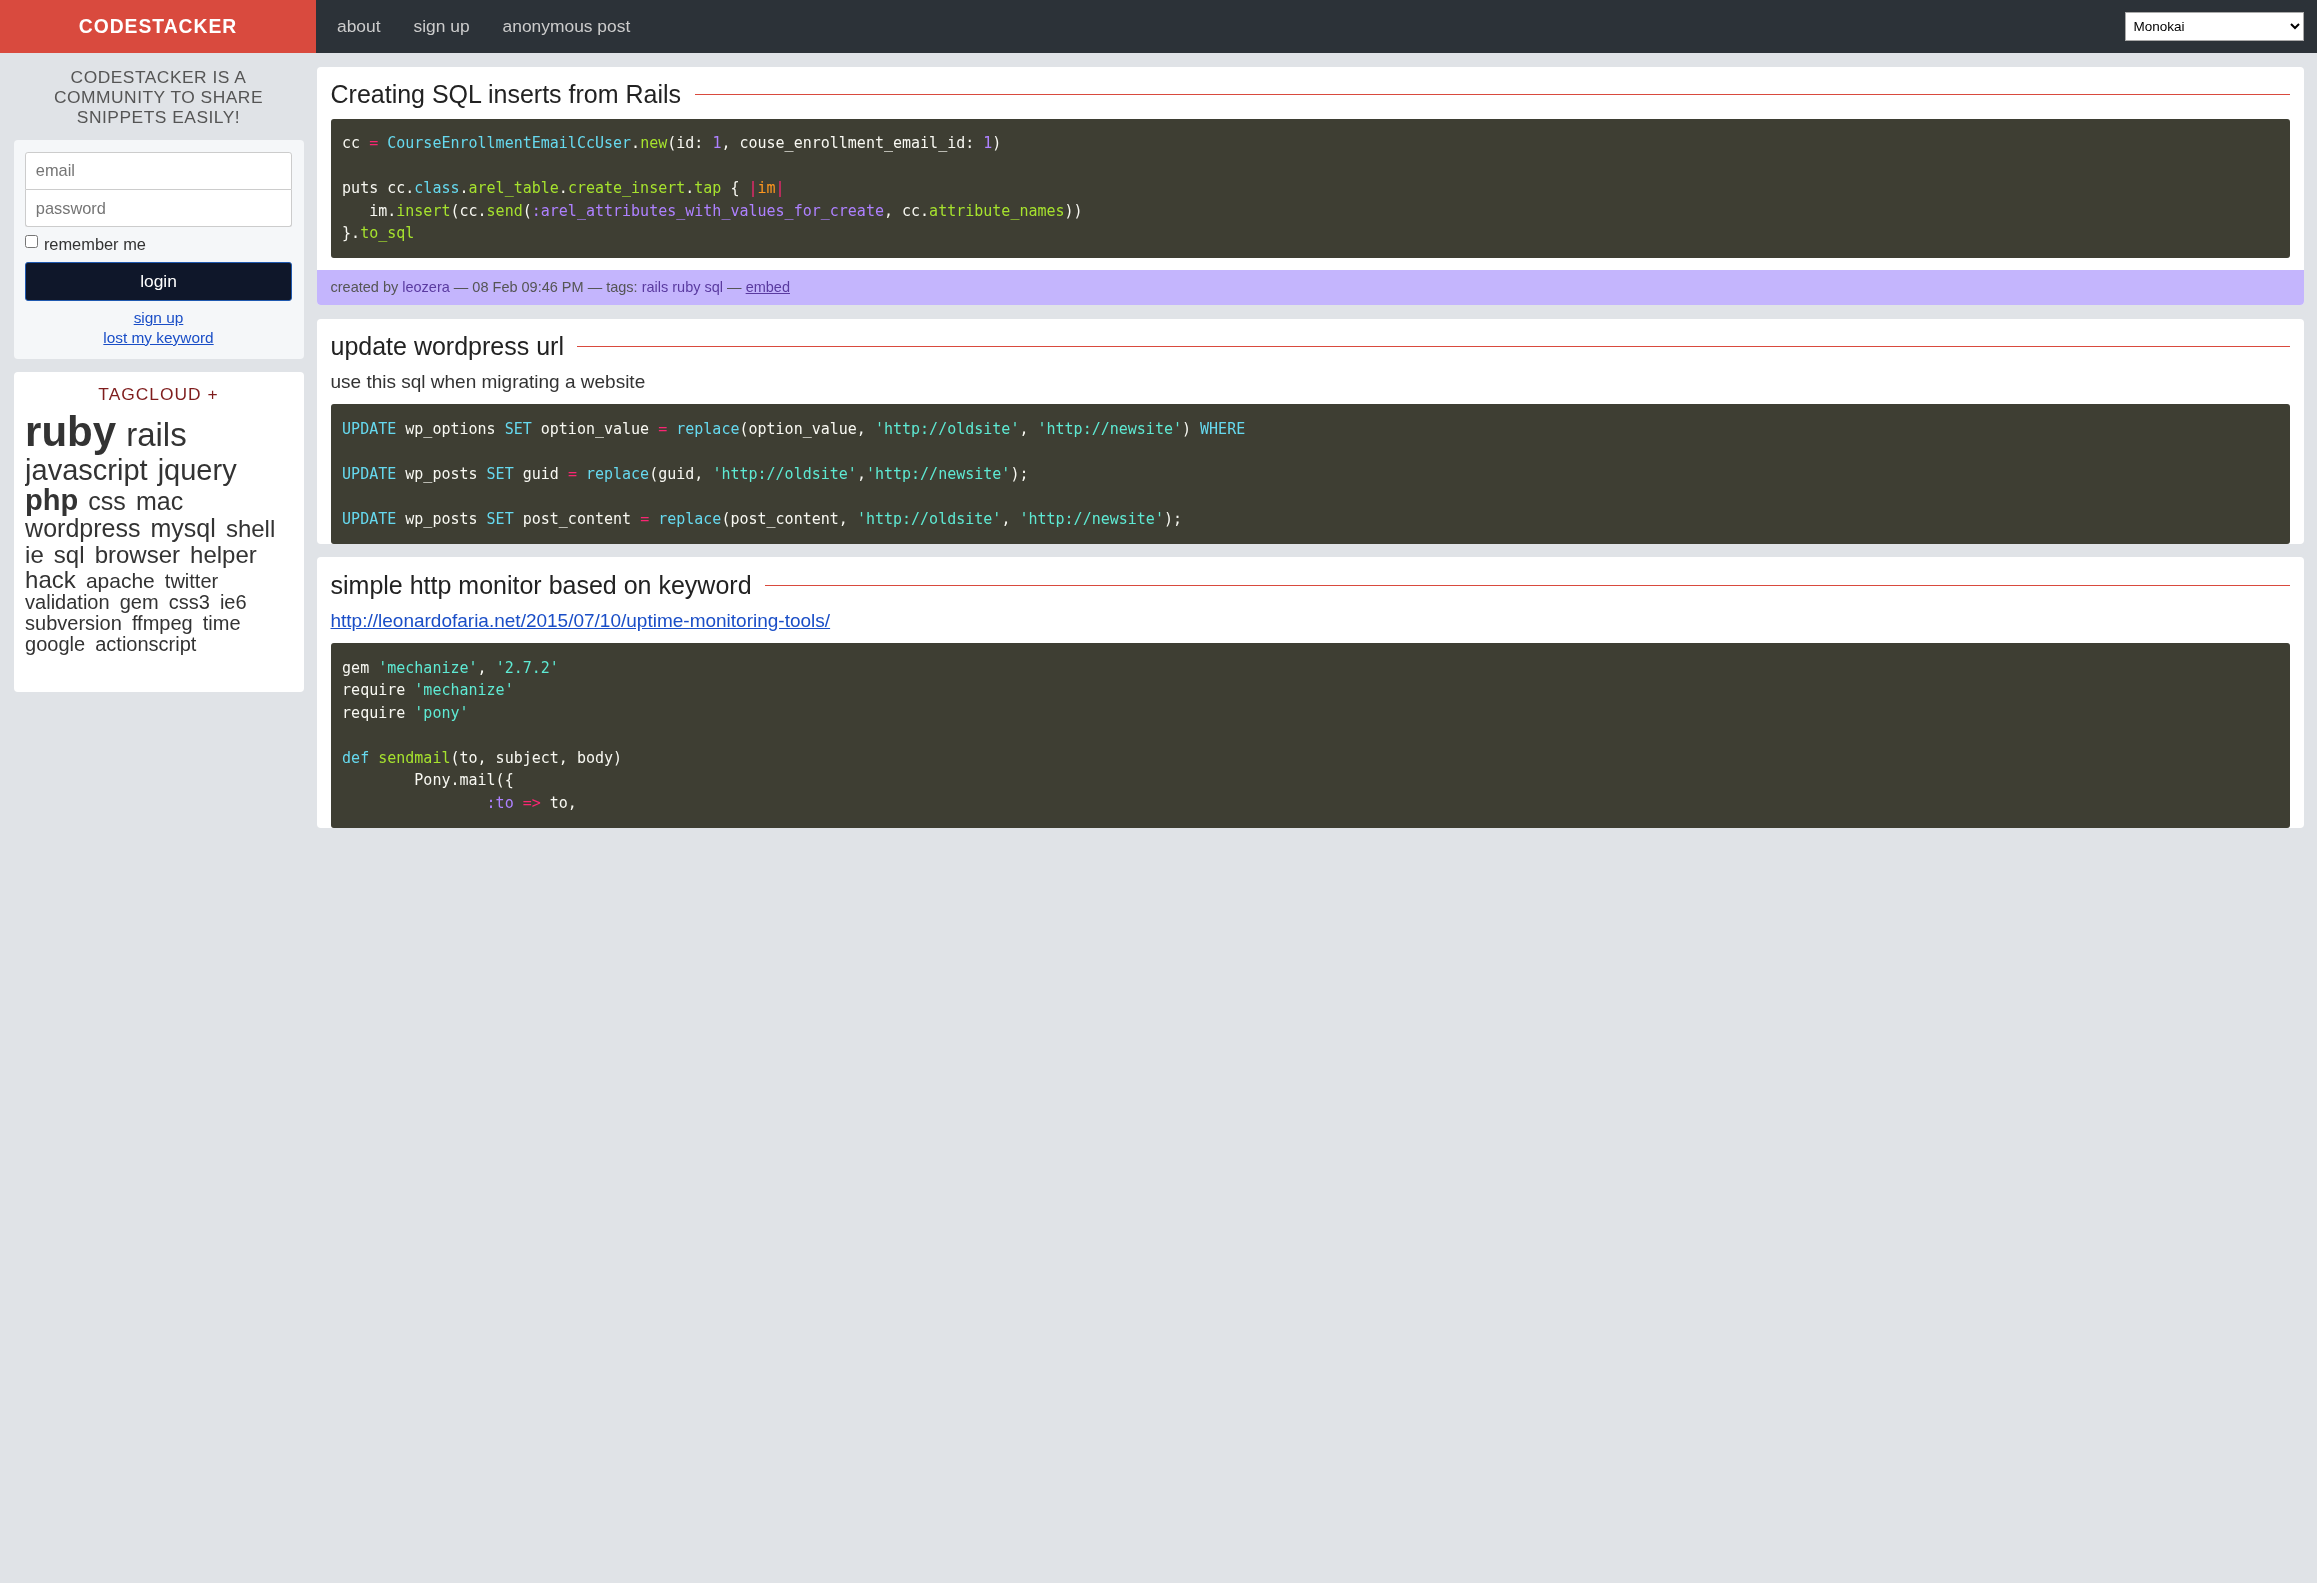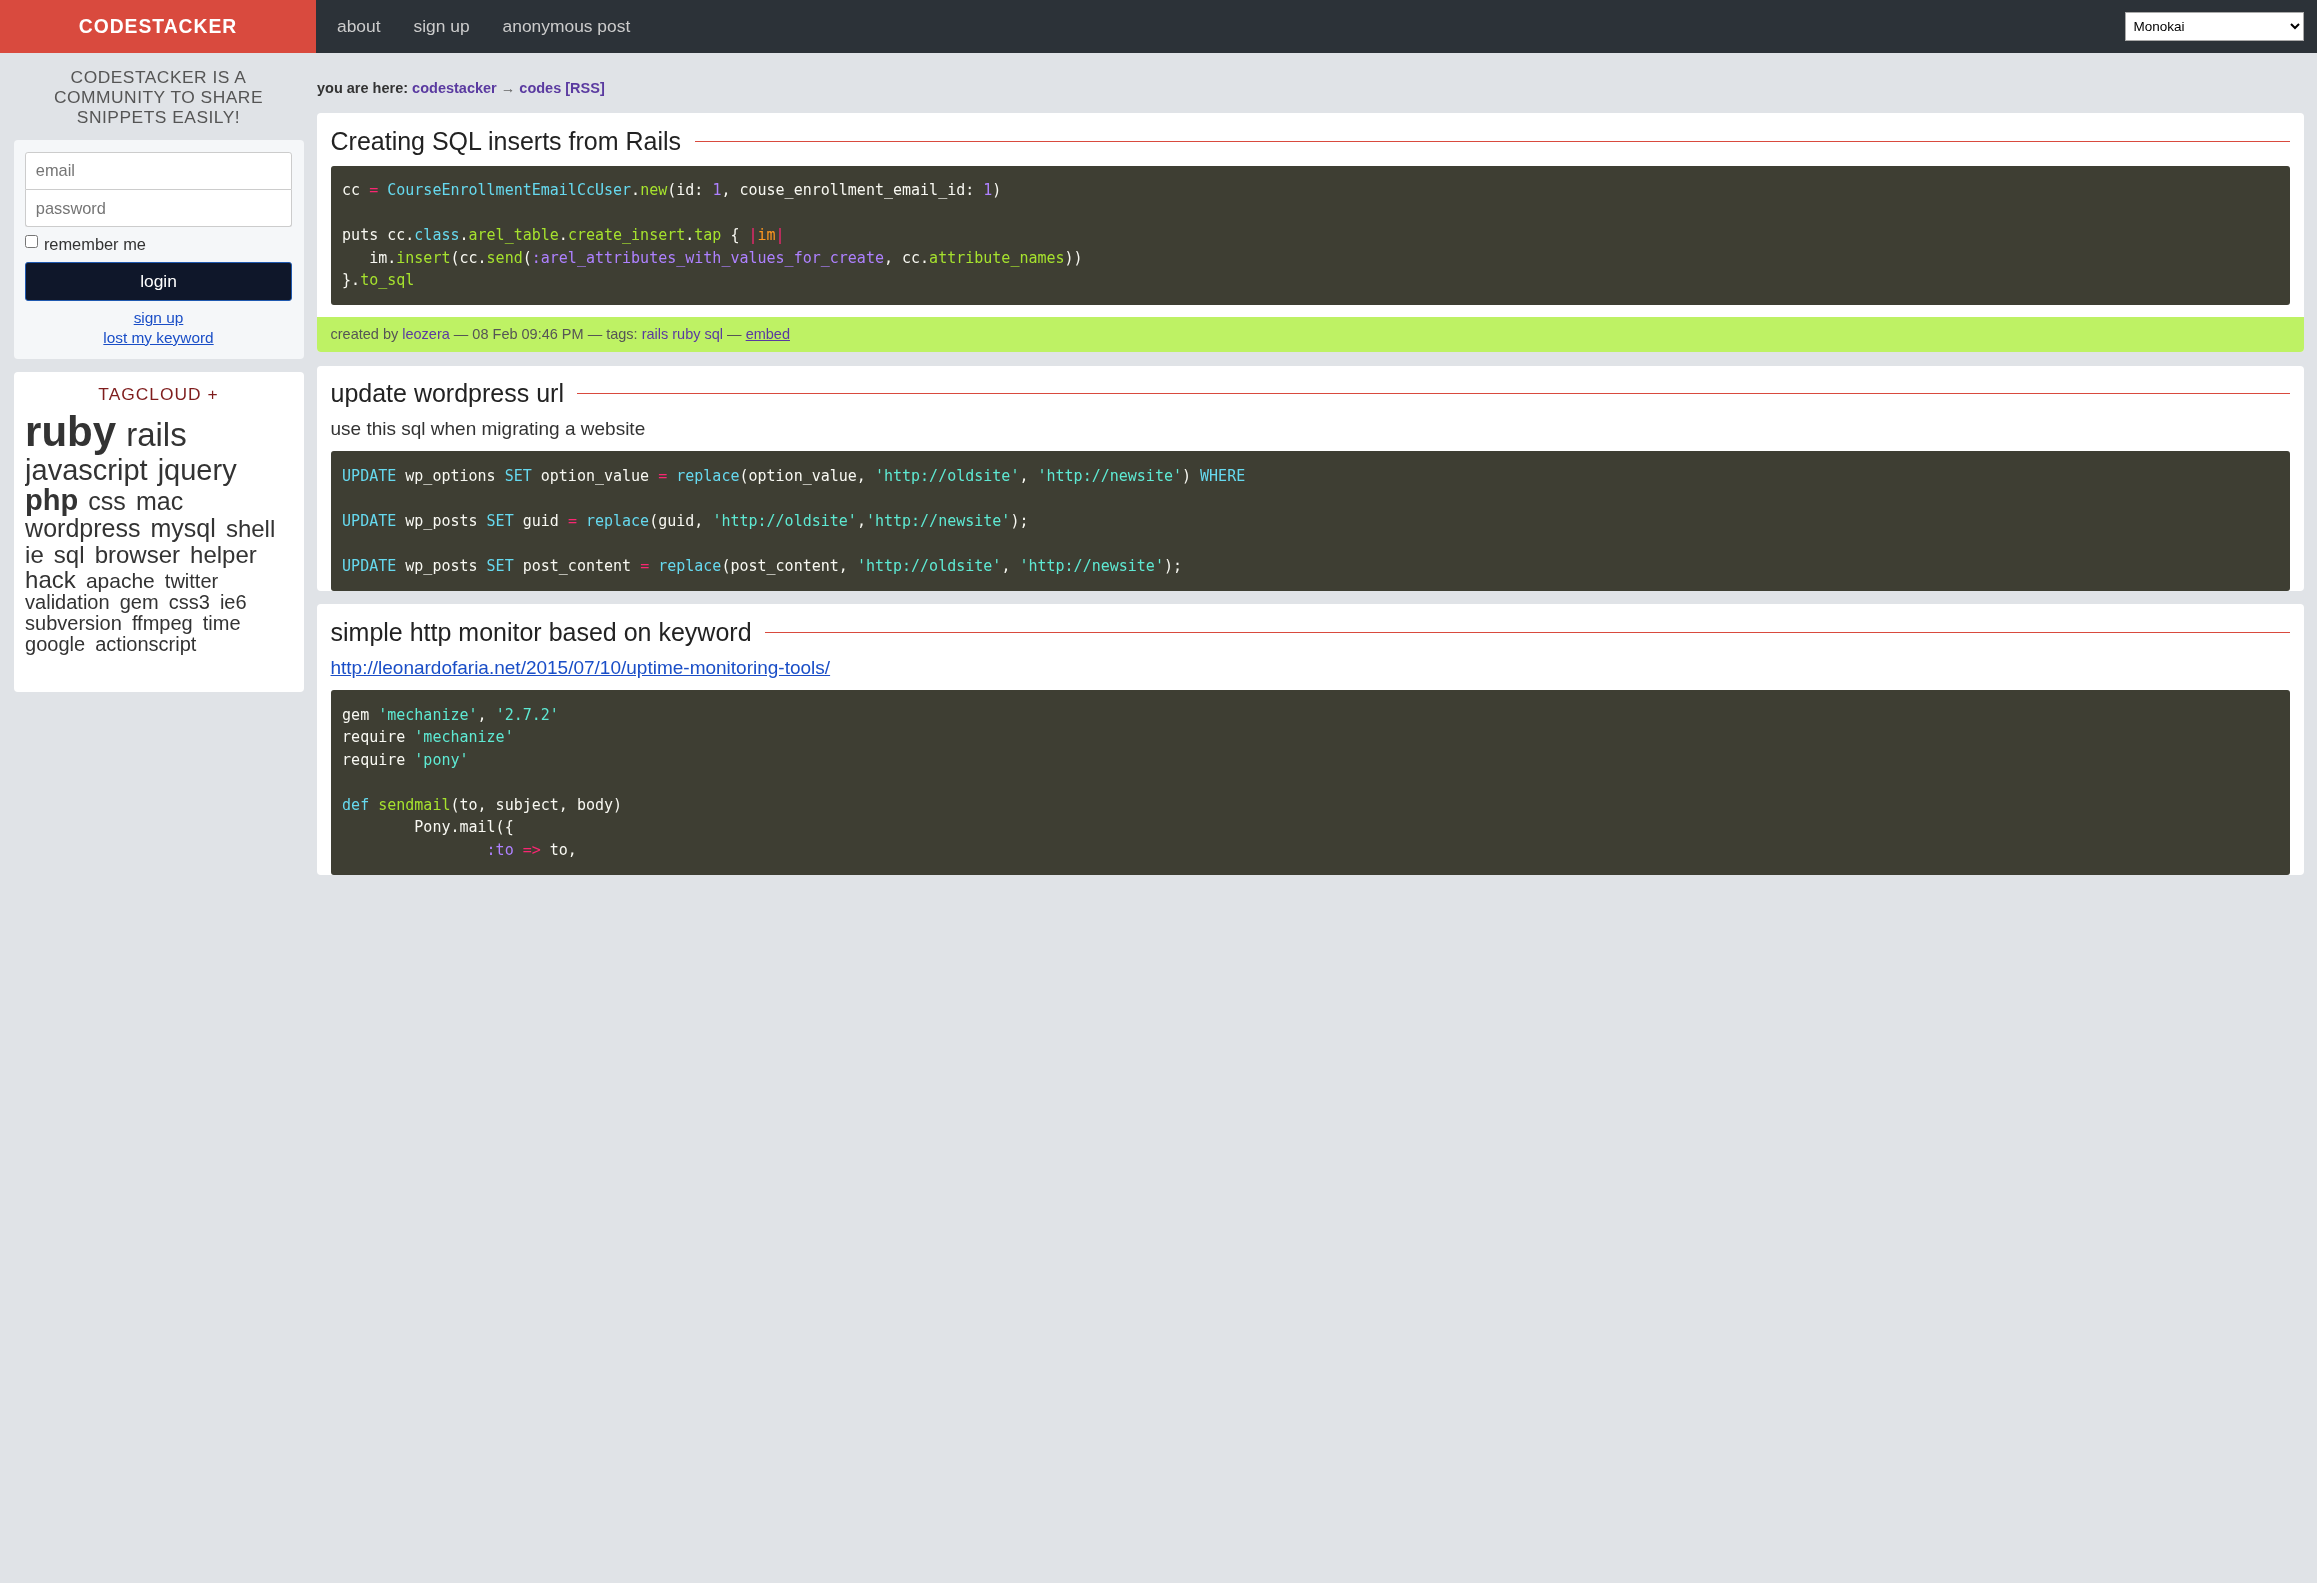--- a/index.html
+++ b/index.html
@@ -31,21 +31,21 @@
 .breadcrumb .lbl { font-weight: bold; }
 .breadcrumb a { color: #5a3aa0; font-weight: bold; text-decoration: none; }
 .breadcrumb .arrow { color: #666; }
 .snippet { background: #fff; border-radius: 3.9px; overflow: hidden; }
 .snippet-title { display: flex; align-items: center; padding: 13.5px 13.5px 9.7px 13.5px; gap: 13.5px; }
 .snippet-title h2 { font-weight: normal; font-size: 25px; color: #222; white-space: nowrap; }
 .snippet-title .rule { flex: 1; height: 1px; background: #d94a3e; }
 .snippet-desc { padding: 0 13.5px 11.6px 13.5px; font-size: 19px; color: #333; }
 .snippet-desc a { text-decoration: underline; }
 .code { margin: 0 13.5px 0 13.5px; background: #3e3e33; color: #f8f8f2; font-family: Menlo, Consolas, monospace; font-size: 15px; padding: 13.5px 11.6px; border-radius: 2.9px; white-space: pre; overflow-x: hidden; line-height: 1.5; }
-.meta { background: #bef264; padding: 9.7px 13.5px; margin-top: 11.6px; font-size: 14.5px; color: #555; }
+.meta { background: #c4b5fd; padding: 9.7px 13.5px; margin-top: 11.6px; font-size: 14.5px; color: #555; }
 .meta a { color: #5a3aa0; text-decoration: none; }
 .meta a.elink { text-decoration: underline; }
 .k-blue { color: #66d9ef; }
 .k-green { color: #a6e22e; }
 .k-pink { color: #f92672; }
 .k-orange { color: #fd971f; }
 .k-purple { color: #ae81ff; }
 .k-yellow { color: #5eead4; }
 .k-white { color: #f8f8f2; }
 </style>
@@ -84,27 +84,20 @@
       </div>
     </div>
 
     <div class="card white">
       <div class="tagcloud-title">TAGCLOUD +</div>
       <div class="tagcloud" id="tagcloud"><a href="#" style="font-size: 42px; font-weight: bold;">ruby</a> <a href="#" style="font-size: 33px; font-weight: normal;">rails</a> <a href="#" style="font-size: 29px; font-weight: normal;">javascript</a> <a href="#" style="font-size: 29px; font-weight: normal;">jquery</a> <a href="#" style="font-size: 29px; font-weight: bold;">php</a> <a href="#" style="font-size: 25px; font-weight: normal;">css</a> <a href="#" style="font-size: 25px; font-weight: normal;">mac</a> <a href="#" style="font-size: 25px; font-weight: normal;">wordpress</a> <a href="#" style="font-size: 25px; font-weight: normal;">mysql</a> <a href="#" style="font-size: 24px; font-weight: normal;">shell</a> <a href="#" style="font-size: 24px; font-weight: normal;">ie</a> <a href="#" style="font-size: 24px; font-weight: normal;">sql</a> <a href="#" style="font-size: 24px; font-weight: normal;">browser</a> <a href="#" style="font-size: 24px; font-weight: normal;">helper</a> <a href="#" style="font-size: 24px; font-weight: normal;">hack</a> <a href="#" style="font-size: 21px; font-weight: normal;">apache</a> <a href="#" style="font-size: 20px; font-weight: normal;">twitter</a> <a href="#" style="font-size: 20px; font-weight: normal;">validation</a> <a href="#" style="font-size: 20px; font-weight: normal;">gem</a> <a href="#" style="font-size: 20px; font-weight: normal;">css3</a> <a href="#" style="font-size: 20px; font-weight: normal;">ie6</a> <a href="#" style="font-size: 20px; font-weight: normal;">subversion</a> <a href="#" style="font-size: 20px; font-weight: normal;">ffmpeg</a> <a href="#" style="font-size: 20px; font-weight: normal;">time</a> <a href="#" style="font-size: 20px; font-weight: normal;">google</a> <a href="#" style="font-size: 20px; font-weight: normal;">actionscript</a> </div>
     </div>
   </div>
 
   <div class="main">
-    <div class="breadcrumb">
-      <span class="lbl">you are here:</span>
-      <a href="#">codestacker</a>
-      <span class="arrow">→</span>
-      <a href="#">codes</a>
-      <a href="#">[RSS]</a>
-    </div>
 
     <div id="snippets">
         <div class="snippet" style="margin-bottom: 13.5px;">
           <div class="snippet-title">
             <h2>Creating SQL inserts from Rails</h2>
             <div class="rule"></div>
           </div>
           <div class="code"><span class="k-white">cc </span><span class="k-pink">=</span><span class="k-white"> </span><span class="k-blue">CourseEnrollmentEmailCcUser</span><span class="k-white">.</span><span class="k-green">new</span><span class="k-white">(id: </span><span class="k-purple">1</span><span class="k-white">, couse_enrollment_email_id: </span><span class="k-purple">1</span><span class="k-white">)</span>
 
 <span class="k-white">puts cc.</span><span class="k-blue">class</span><span class="k-white">.</span><span class="k-green">arel_table</span><span class="k-white">.</span><span class="k-green">create_insert</span><span class="k-white">.</span><span class="k-green">tap</span><span class="k-white"> { </span><span class="k-pink">|</span><span class="k-orange">im</span><span class="k-pink">|</span>

